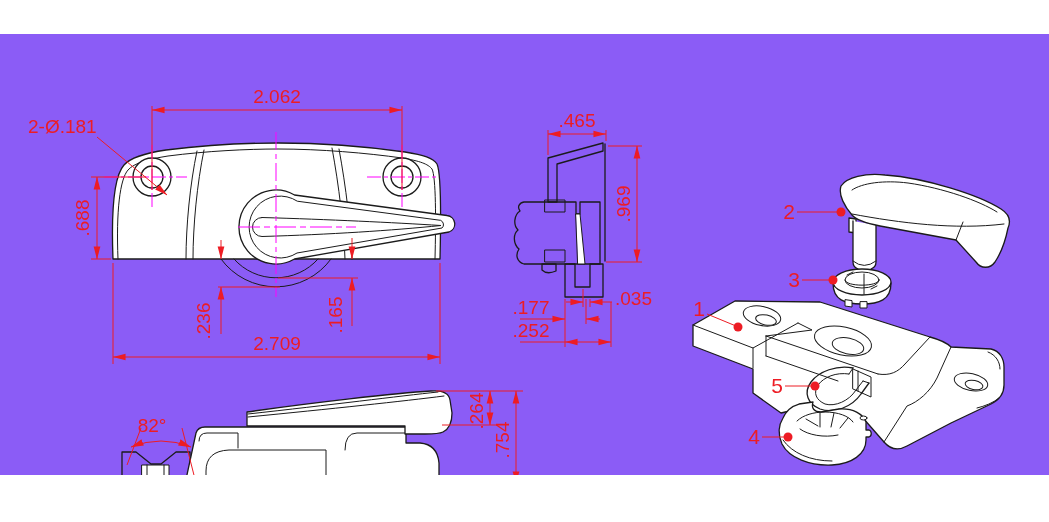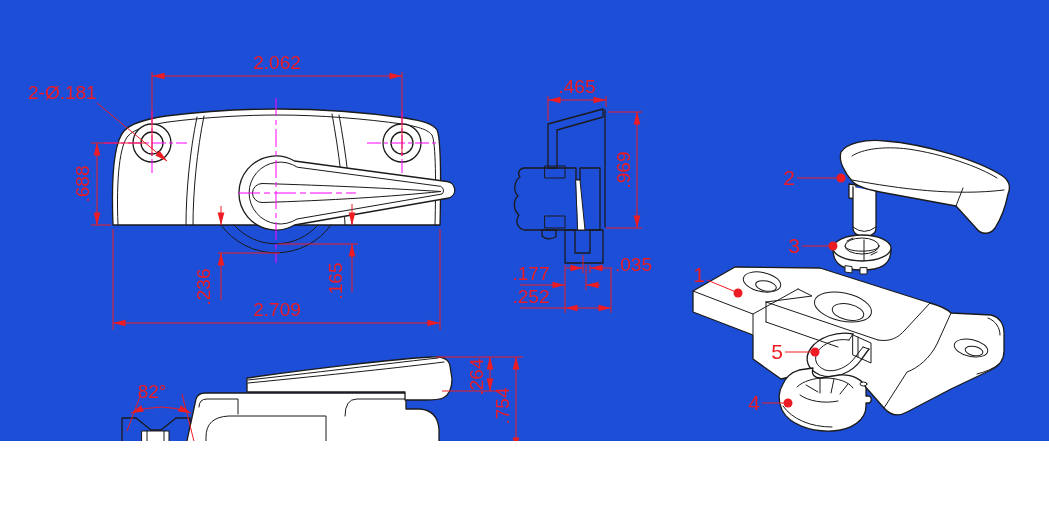--- a/index.html
+++ b/index.html
@@ -1,16 +1,16 @@
 <!DOCTYPE html>
 <html><head>
 <meta charset="utf-8">
 <style>
   html,body{margin:0;padding:0;background:#fff;}
-  .canvas{width:1049px;height:441px;background:#1d4ed8;position:relative;font-family:"Liberation Sans",sans-serif;}
+  .canvas{width:1049px;height:441px;background:#8b5cf6;position:relative;font-family:"Liberation Sans",sans-serif;margin-top:34px;}
   .blk{stroke:#1B1B1B;stroke-width:1.3;fill:none;stroke-linejoin:round;stroke-linecap:round;}
   .thin{stroke-width:1;}
   .fw{fill:#ffffff;}
   .dim{stroke:#ED1C24;stroke-width:1;fill:none;}
   .mg{stroke:#FF00FF;stroke-width:1;fill:none;}
   .dtx{fill:#ED1C24;font-family:"Liberation Sans",sans-serif;font-size:19px;}
   .ctx{fill:#ED1C24;font-family:"Liberation Sans",sans-serif;font-size:21px;}
   .mid{text-anchor:middle;}
 </style>
 </head>

